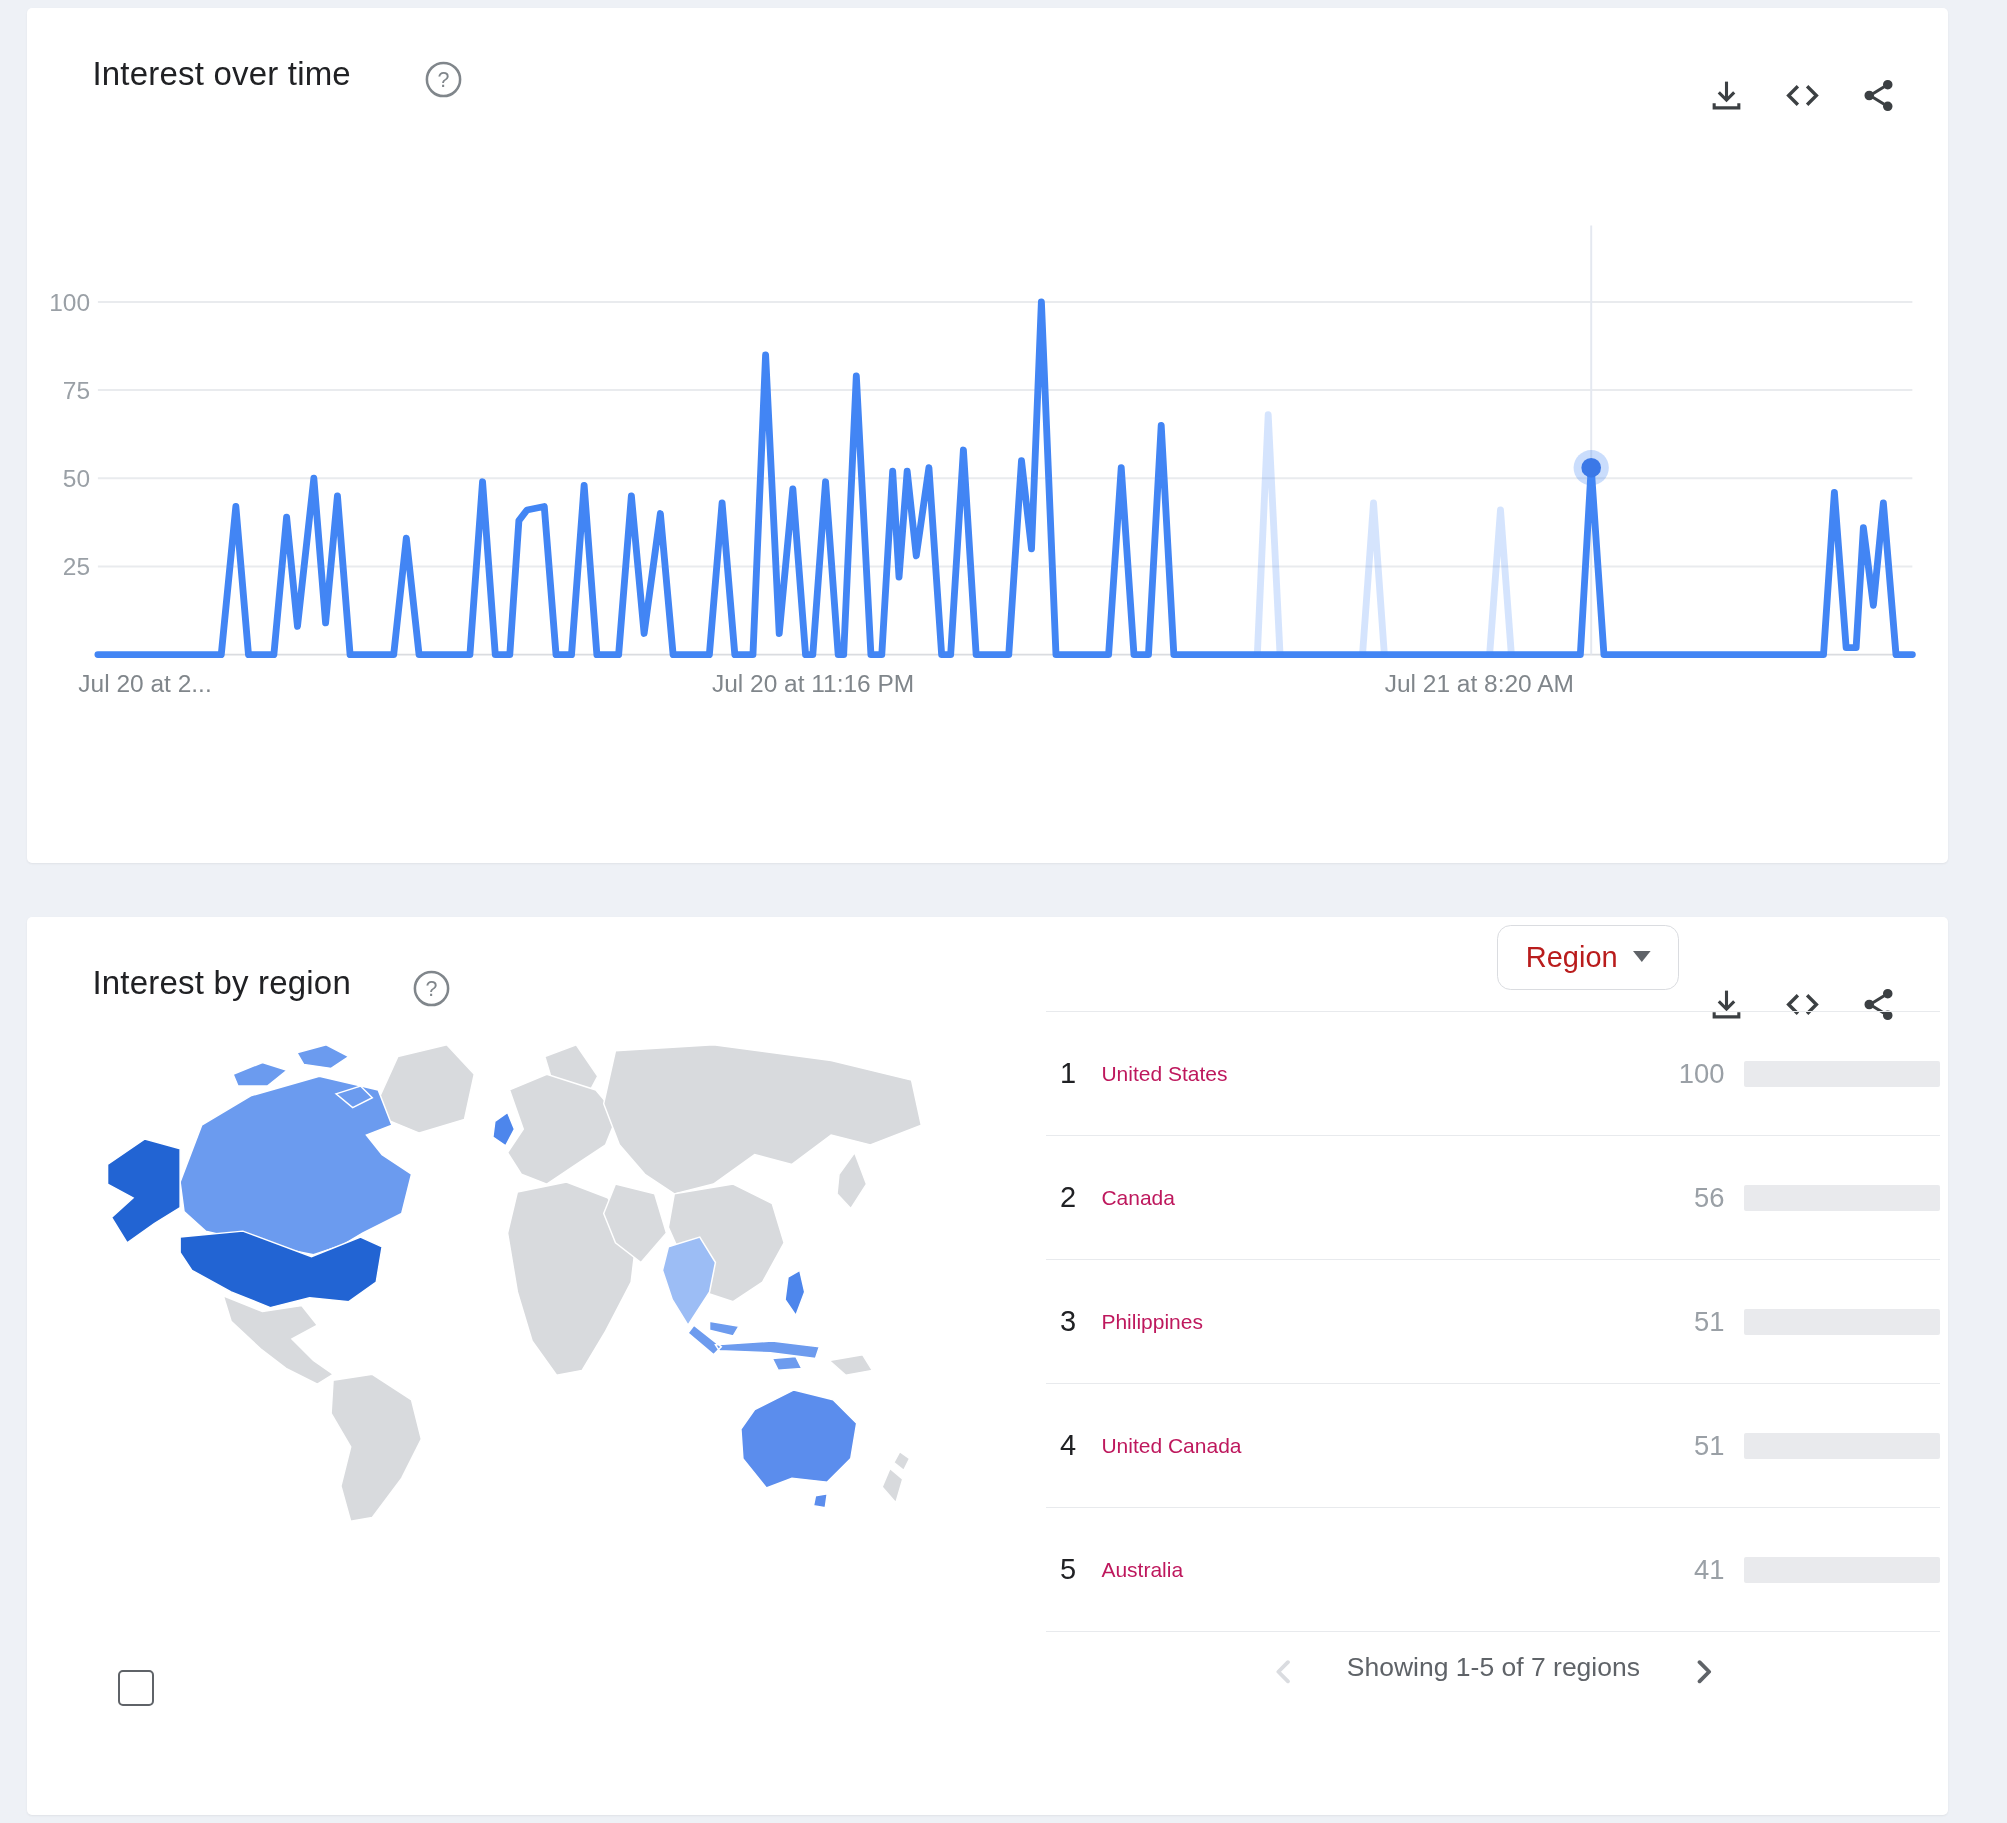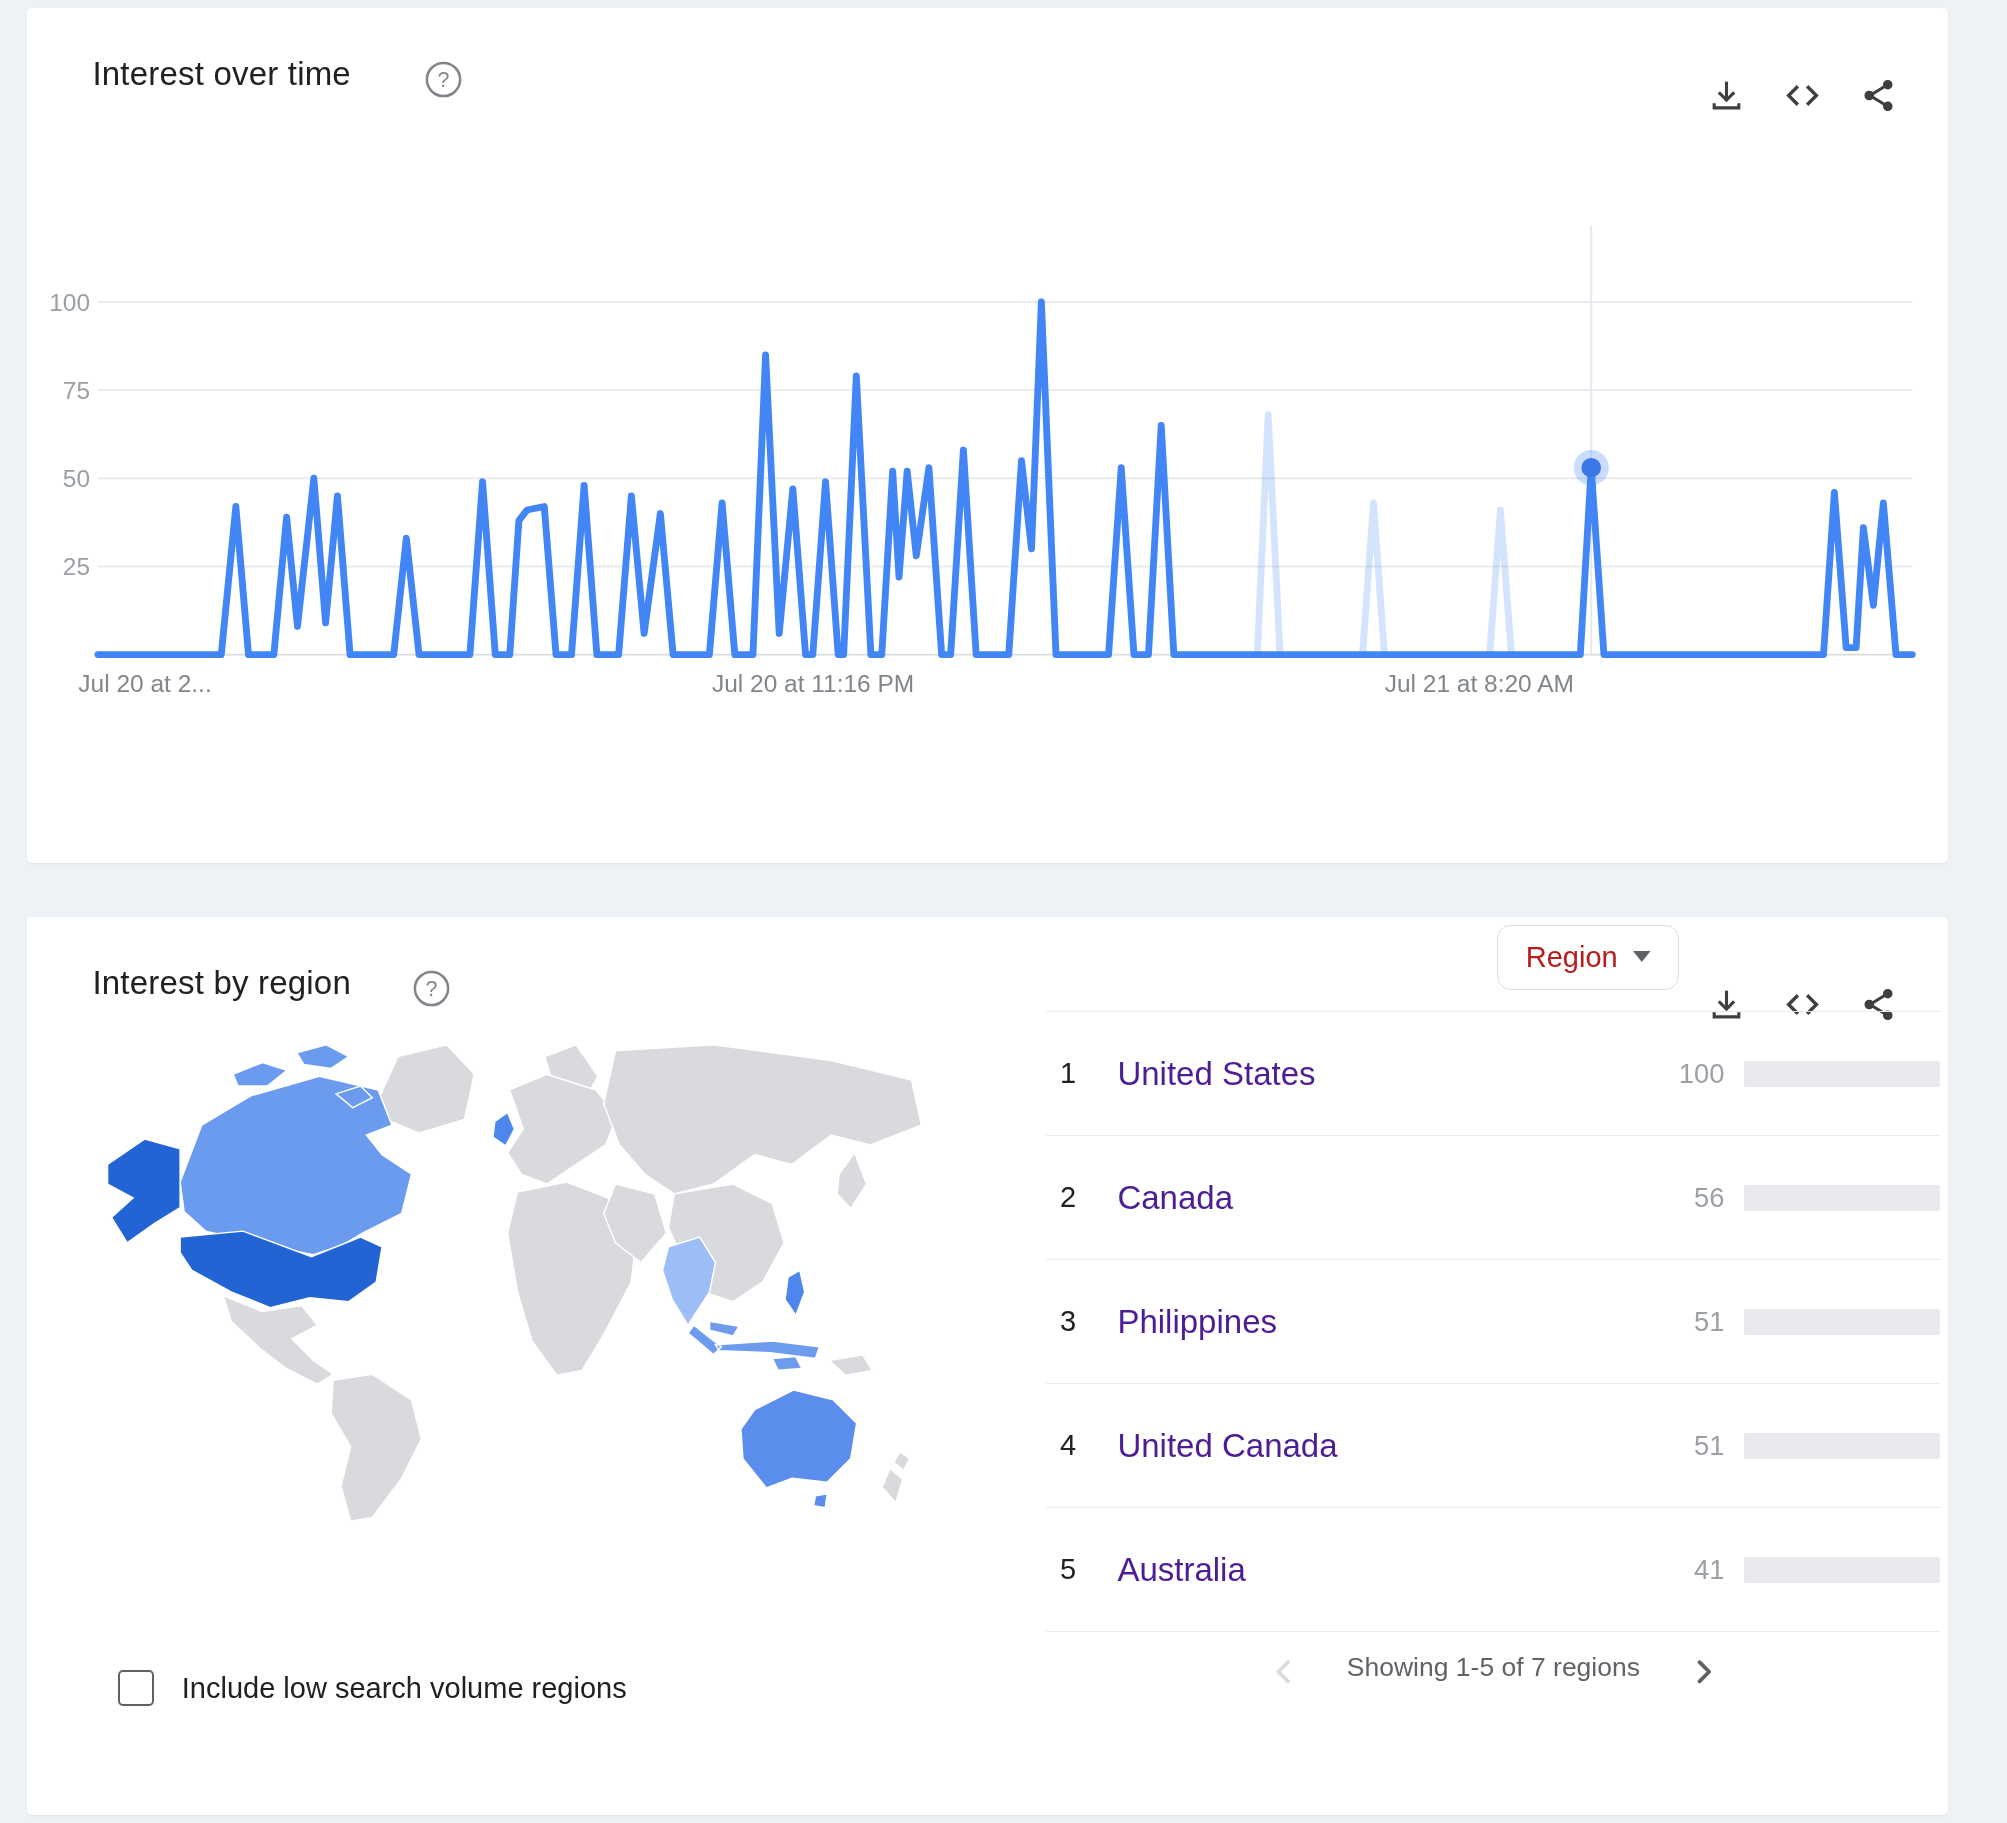--- a/index.html
+++ b/index.html
@@ -38,21 +38,21 @@
   #region-btn{position:absolute;left:1470px;top:7.8px;width:180px;height:63px;border:1.5px solid #dadce0;
     border-radius:13.7px;background:#fff;display:flex;align-items:center;justify-content:center;gap:15.7px;cursor:pointer;}
   #region-btn .rb-label{font-size:29px;color:#b91c1c;}
   
   #map-svg{position:absolute;left:59px;top:118px;width:853px;height:505px;}
   #map-svg path{stroke:#ffffff;stroke-width:1.5;}
   
   #region-list{position:absolute;left:1019px;top:94px;width:894px;border-top:1px solid #e8eaed;}
   .rrow{position:relative;height:123px;border-bottom:1px solid #e8eaed;cursor:pointer;}
   .rrow .rank{position:absolute;left:13.7px;top:0;height:123px;display:flex;align-items:center;font-size:29px;color:#202124;}
-  .rrow .cname{position:absolute;left:71px;top:0;height:123px;display:flex;align-items:center;font-size:33px;color:#4c1d95;}
+  .rrow .cname{position:absolute;left:55px;top:0;height:123px;display:flex;align-items:center;font-size:21px;color:#be185d;}
   .rrow .val{position:absolute;right:216px;top:0;height:123px;display:flex;align-items:center;font-size:27.4px;color:#9aa0a6;}
   .rrow .bar-track{position:absolute;right:0px;top:49px;width:196px;height:25.5px;background:#e9eaed;border-radius:2px;overflow:hidden;}
   .rrow .bar-fill{height:25.5px;background:#4e86ec;}
   
   #list-footer{position:absolute;left:1019px;top:735px;width:894px;height:71px;display:flex;justify-content:center;gap:43px;}
   #list-footer .pg-text{font-size:26.5px;color:#5f6368;}
   .pg-chev{width:39px;height:39px;display:flex;align-items:center;justify-content:center;cursor:pointer;}
   
   #lowvol{position:absolute;left:91px;top:753px;display:flex;align-items:center;gap:27.4px;cursor:pointer;}
   #lowvol .box{width:32px;height:32px;border:2.9px solid #5f6368;border-radius:4.9px;background:#fff;}
@@ -235,16 +235,15 @@
     <span class="pg-text">Showing 1-5 of 7 regions</span>
     <div class="pg-chev">
       <svg width="25.5" height="25.5" viewBox="0 0 16 16" fill="none" stroke="#5f6368" stroke-width="2.4" stroke-linecap="round" stroke-linejoin="round">
           <path d="M6 2l6 6-6 6"></path>
         </svg>
     </div>
   </div>
 
   <div id="lowvol">
     <span class="box"></span>
-    <span class="cb-label">Include low search volume regions</span>
   </div>
 </div>
 
 
 </body></html>

